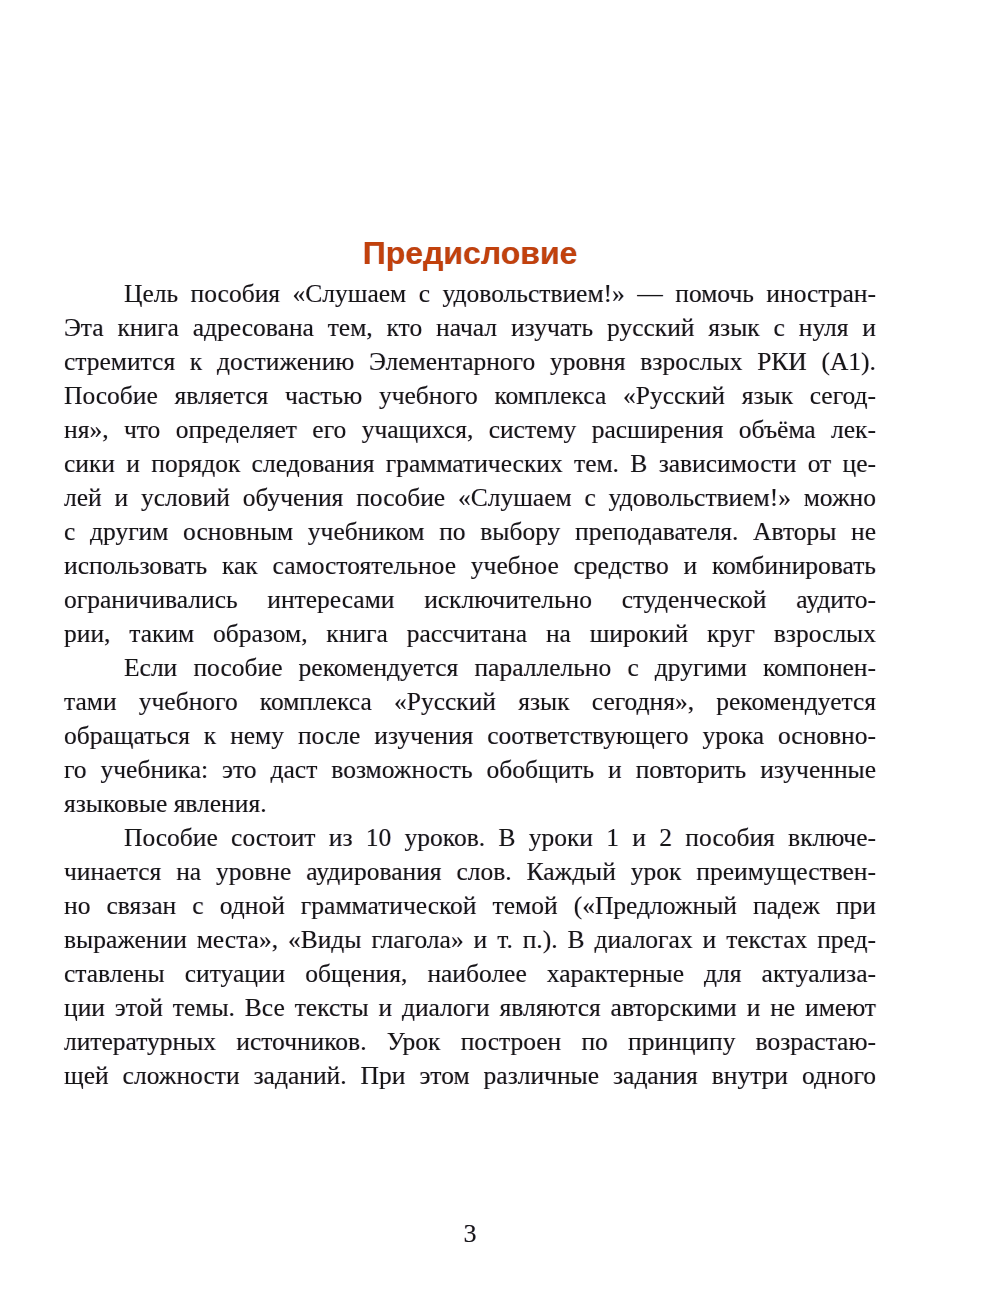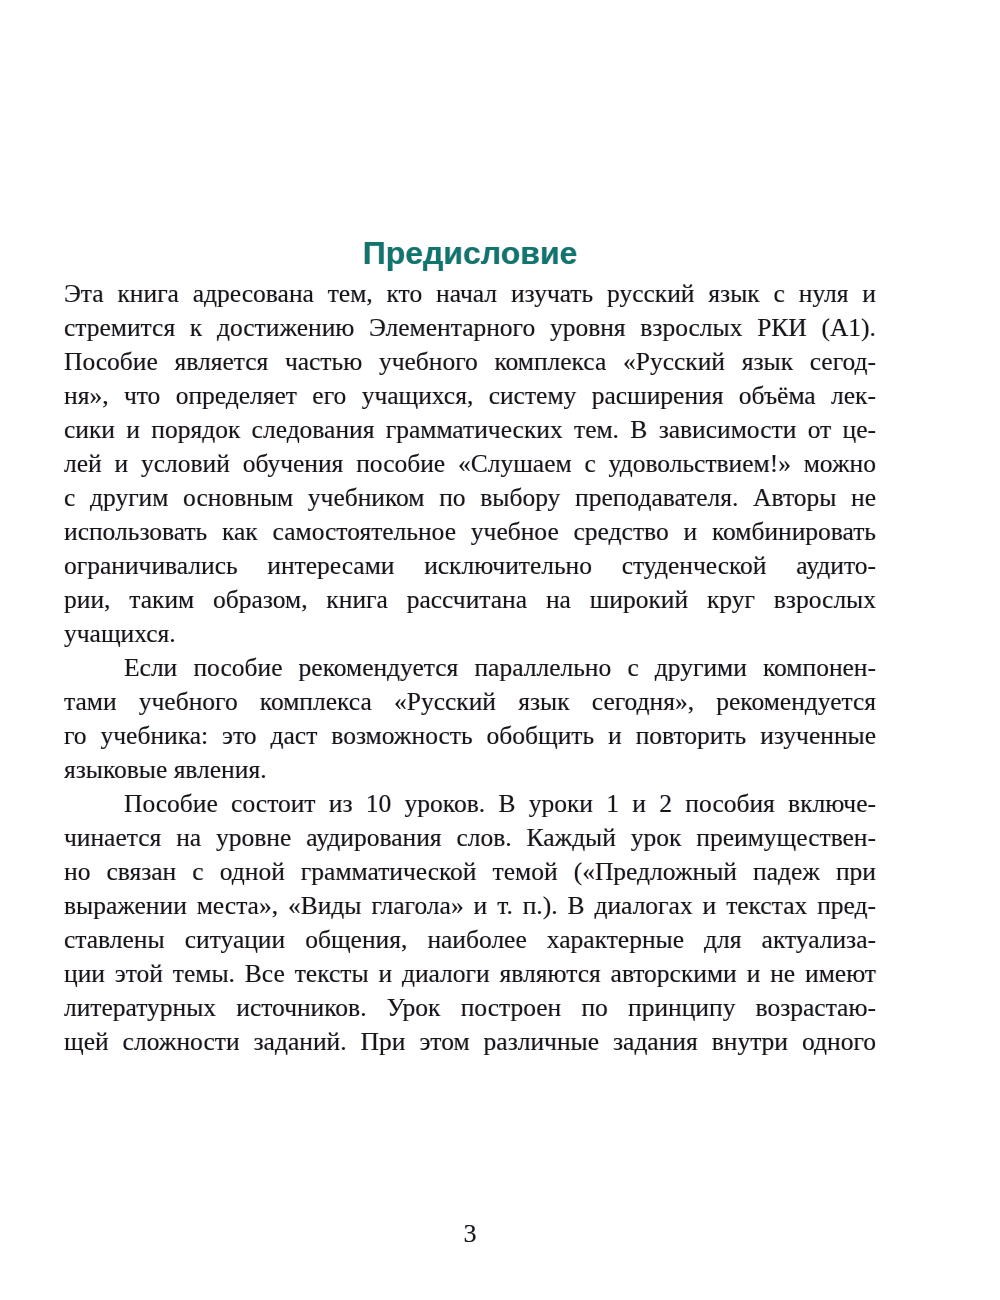--- a/index.html
+++ b/index.html
@@ -23,21 +23,21 @@
   .title {
     position: absolute;
     top: 234px;
     left: 64px;
     width: 812px;
     text-align: center;
     font-family: "Liberation Sans", sans-serif;
     font-weight: bold;
     font-size: 32px;
     line-height: 38px;
-    color: #0f766e;
+    color: #c2410c;
     margin: 0;
     text-shadow: 0.6px 0 0 rgba(0,40,160,0.25), -0.6px 0 0 rgba(150,20,0,0.2);
   }
   .body-text {
     position: absolute;
     top: 277px;
     left: 64px;
     width: 812px;
   }
   .line {
@@ -67,33 +67,34 @@
     text-shadow: 0.6px 0 0 rgba(0,40,160,0.25), -0.6px 0 0 rgba(150,20,0,0.2);
   }
 </style>
 </head>
 <body>
 
 <div class="page">
   <h1 class="title">Предисловие</h1>
 
   <div class="body-text">
+      <div class="line indent">Цель пособия «Слушаем с удовольствием!» — помочь иностран-</div>
       <div class="line">Эта книга адресована тем, кто начал изучать русский язык с нуля и</div>
       <div class="line">стремится к достижению Элементарного уровня взрослых РКИ (А1).</div>
       <div class="line">Пособие является частью учебного комплекса «Русский язык сегод-</div>
       <div class="line">ня», что определяет его учащихся, систему расширения объёма лек-</div>
       <div class="line">сики и порядок следования грамматических тем. В зависимости от це-</div>
       <div class="line">лей и условий обучения пособие «Слушаем с удовольствием!» можно</div>
       <div class="line">с другим основным учебником по выбору преподавателя. Авторы не</div>
       <div class="line">использовать как самостоятельное учебное средство и комбинировать</div>
       <div class="line">ограничивались интересами исключительно студенческой аудито-</div>
       <div class="line">рии, таким образом, книга рассчитана на широкий круг взрослых</div>
-      <div class="line no-justify-last">учащихся.</div>
       <div class="line indent">Если пособие рекомендуется параллельно с другими компонен-</div>
       <div class="line">тами учебного комплекса «Русский язык сегодня», рекомендуется</div>
+      <div class="line">обращаться к нему после изучения соответствующего урока основно-</div>
       <div class="line">го учебника: это даст возможность обобщить и повторить изученные</div>
       <div class="line no-justify-last">языковые явления.</div>
       <div class="line indent">Пособие состоит из 10 уроков. В уроки 1 и 2 пособия включе-</div>
       <div class="line">чинается на уровне аудирования слов. Каждый урок преимуществен-</div>
       <div class="line">но связан с одной грамматической темой («Предложный падеж при</div>
       <div class="line">выражении места», «Виды глагола» и т. п.). В диалогах и текстах пред-</div>
       <div class="line">ставлены ситуации общения, наиболее характерные для актуализа-</div>
       <div class="line">ции этой темы. Все тексты и диалоги являются авторскими и не имеют</div>
       <div class="line">литературных источников. Урок построен по принципу возрастаю-</div>
       <div class="line">щей сложности заданий. При этом различные задания внутри одного</div>

